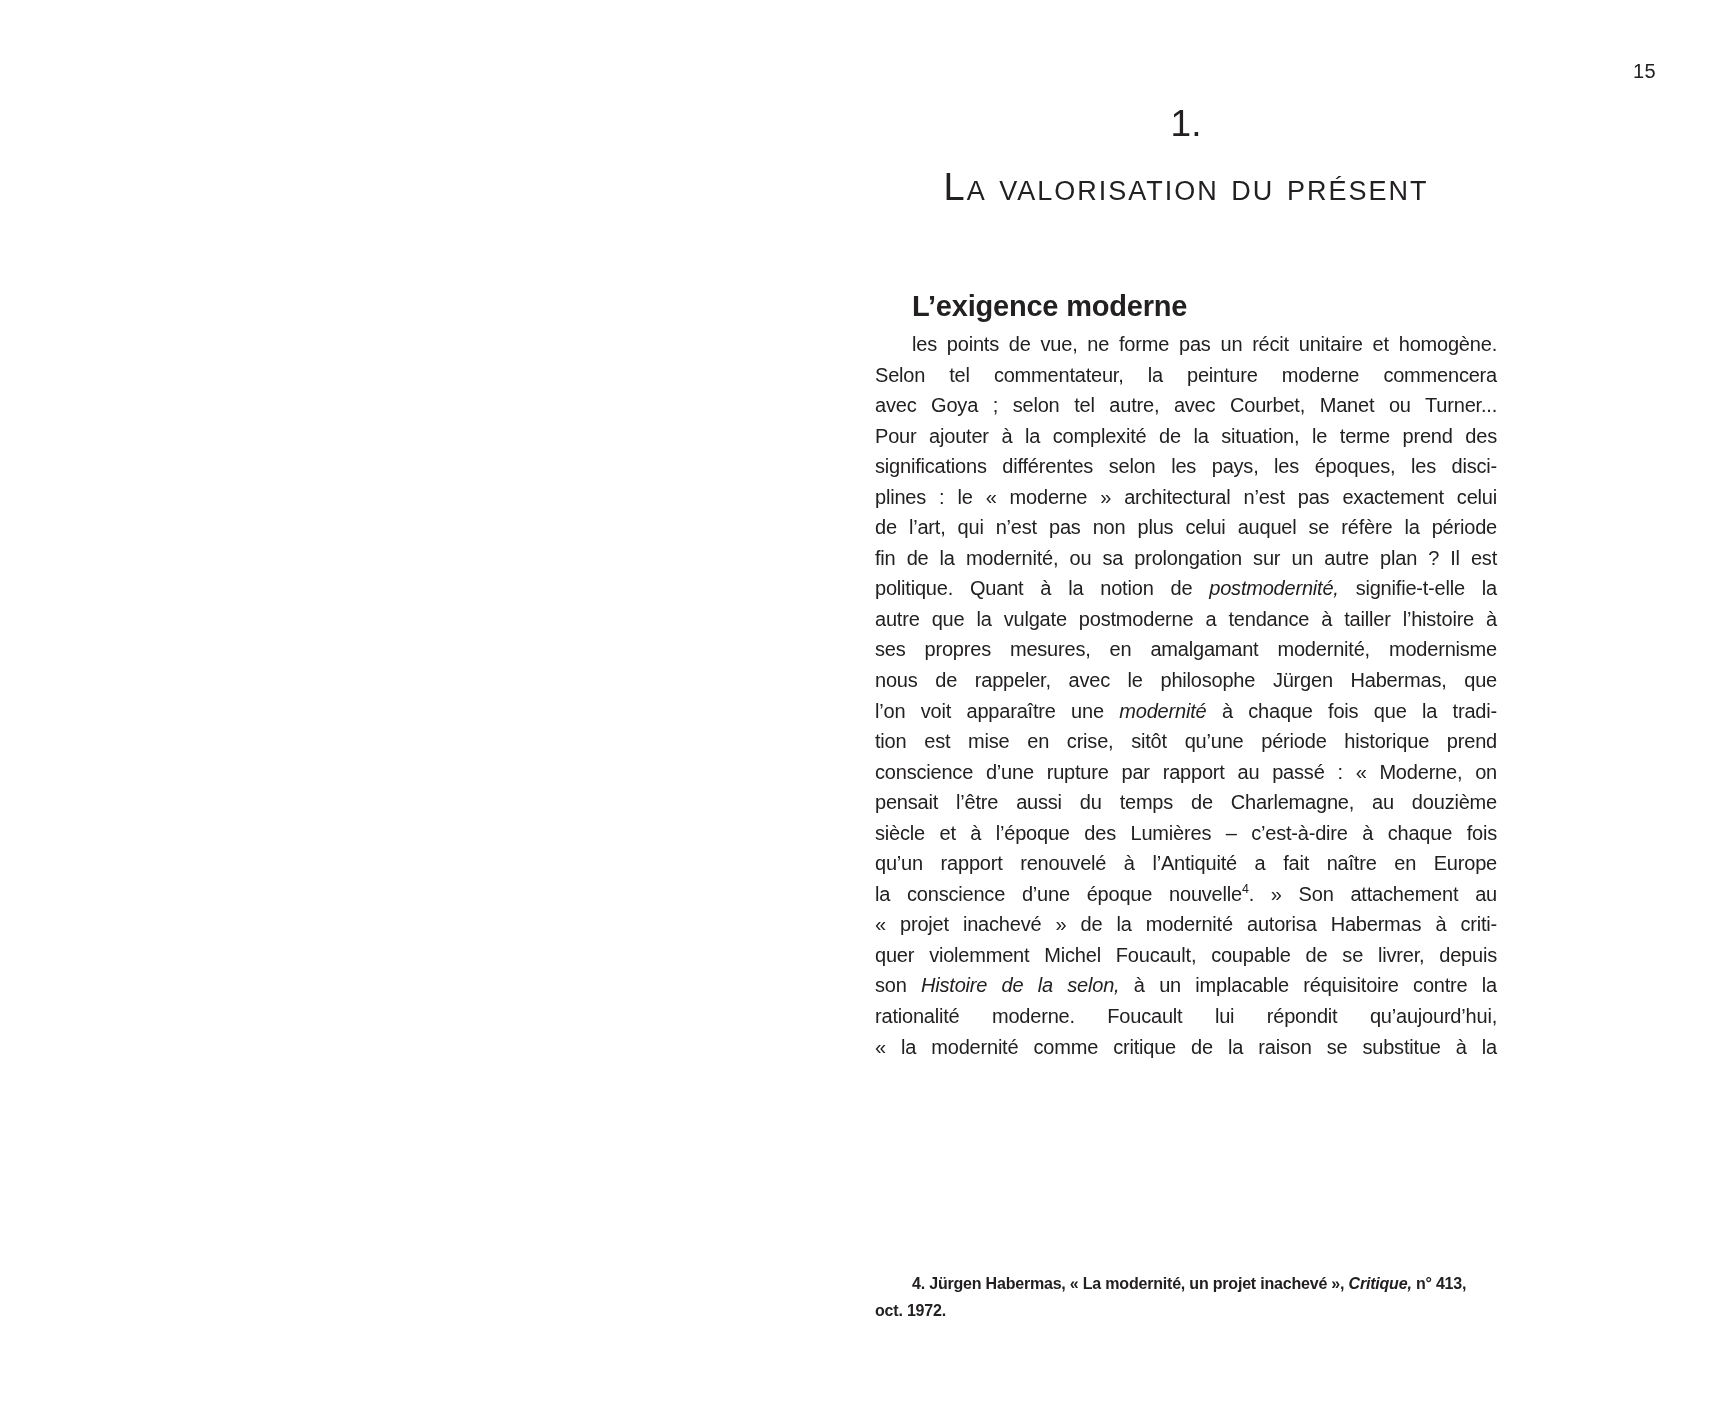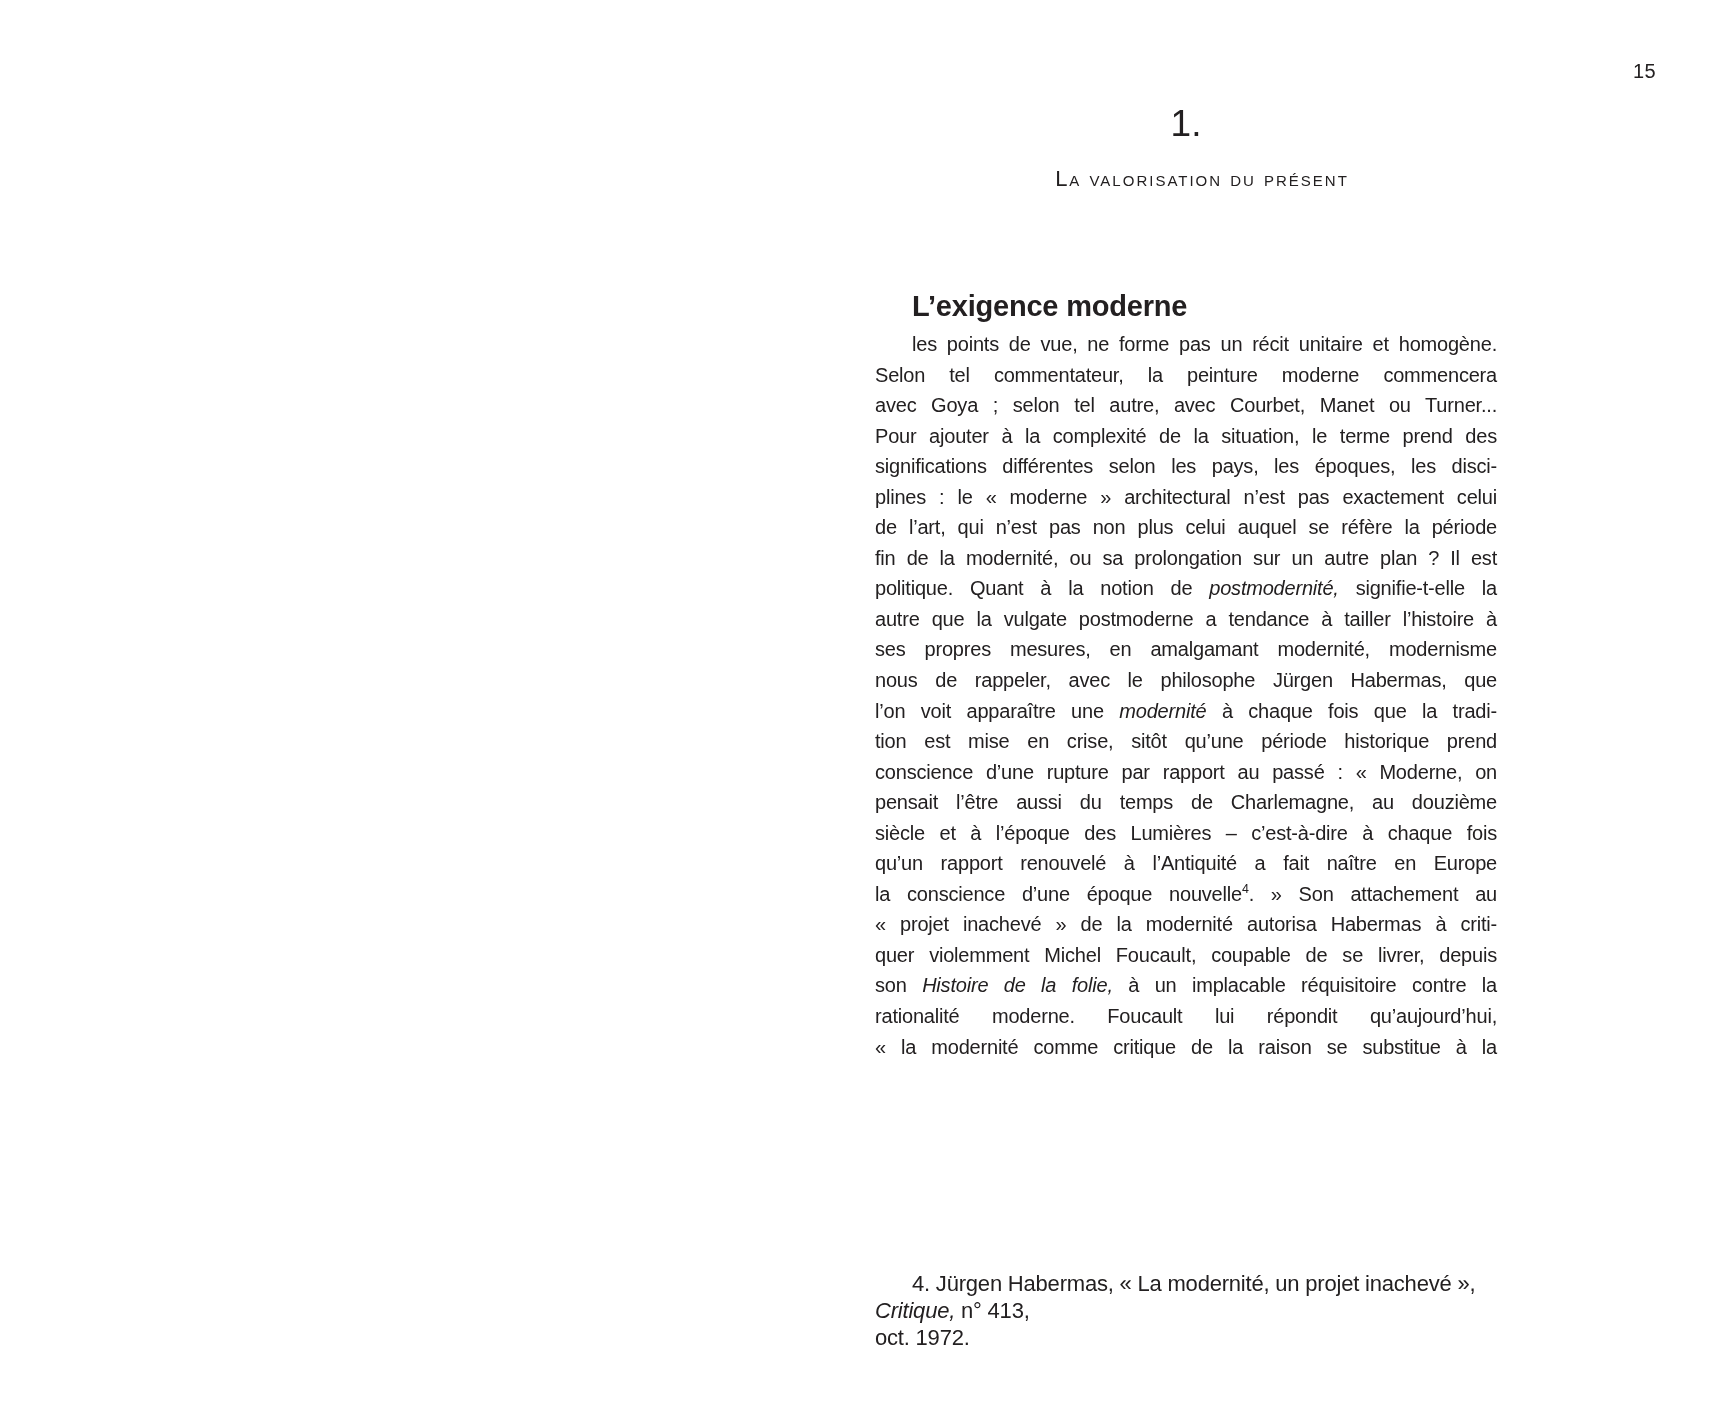--- a/index.html
+++ b/index.html
@@ -31,25 +31,25 @@
     top: 103px;
     left: 0;
     width: 100%;
     text-align: center;
     font-size: 37px;
     font-weight: 400;
   }
   .chapter-title {
     position: absolute;
     top: 166px;
-    left: 16px;
+    left: 0;
     width: 100%;
     margin: 0;
     text-align: center;
-    font-size: 22px;
+    font-size: 38px;
     font-weight: 400;
     font-variant: small-caps;
     letter-spacing: 2px;
     white-space: nowrap;
   }
   .section-heading {
     position: absolute;
     top: 290px;
     left: 37px;
     margin: 0;
@@ -71,22 +71,23 @@
     text-align-last: justify;
   }
   .bodytext .tline:first-child { text-indent: 37px; }
   em { font-style: italic; }
   sup { font-size: 0.62em; line-height: 0; vertical-align: super; }
   .footnote {
     position: absolute;
     top: 1270px;
     left: 0;
     width: 622px;
-    font-size: 22px;
+    font-size: 16px;
     letter-spacing: -0.2px;
+    font-weight: bold;
   }
   .footnote .tline { line-height: 27px; text-align: left; }
   .footnote .tline:first-child { text-indent: 37px; }
 </style>
 </head>
 <body>
 
 <div class="page">
   <div class="page-number">15</div>
 
@@ -112,21 +113,21 @@
         <div class="tline"><span>nous de rappeler, avec le philosophe Jürgen Habermas, que</span></div>
         <div class="tline"><span>l’on voit apparaître une </span><em>modernité</em><span> à chaque fois que la tradi-</span></div>
         <div class="tline"><span>tion est mise en crise, sitôt qu’une période historique prend</span></div>
         <div class="tline"><span>conscience d’une rupture par rapport au passé&nbsp;: «&nbsp;Moderne, on</span></div>
         <div class="tline"><span>pensait l’être aussi du temps de Charlemagne, au douzième</span></div>
         <div class="tline"><span>siècle et à l’époque des Lumières – c’est-à-dire à chaque fois</span></div>
         <div class="tline"><span>qu’un rapport renouvelé à l’Antiquité a fait naître en Europe</span></div>
         <div class="tline"><span>la conscience d’une époque nouvelle</span><sup>4</sup><span>.&nbsp;» Son attachement au</span></div>
         <div class="tline"><span>«&nbsp;projet inachevé&nbsp;» de la modernité autorisa Habermas à criti-</span></div>
         <div class="tline"><span>quer violemment Michel Foucault, coupable de se livrer, depuis</span></div>
-        <div class="tline"><span>son </span><em>Histoire de la folie,</em><span> à un implacable réquisitoire contre la</span></div>
+        <div class="tline"><span>son </span><em>Histoire de la selon,</em><span> à un implacable réquisitoire contre la</span></div>
         <div class="tline"><span>rationalité moderne. Foucault lui répondit qu’aujourd’hui,</span></div>
         <div class="tline"><span>«&nbsp;la modernité comme critique de la raison se substitue à la</span></div>
       </div>
 
     <div class="footnote">
         <div class="tline"><span>4. Jürgen Habermas, «&nbsp;La modernité, un projet inachevé&nbsp;», </span><em>Critique,</em><span> n°&nbsp;413,</span></div>
         <div class="tline"><span>oct. 1972.</span></div>
       </div>
   </div>
 </div>

